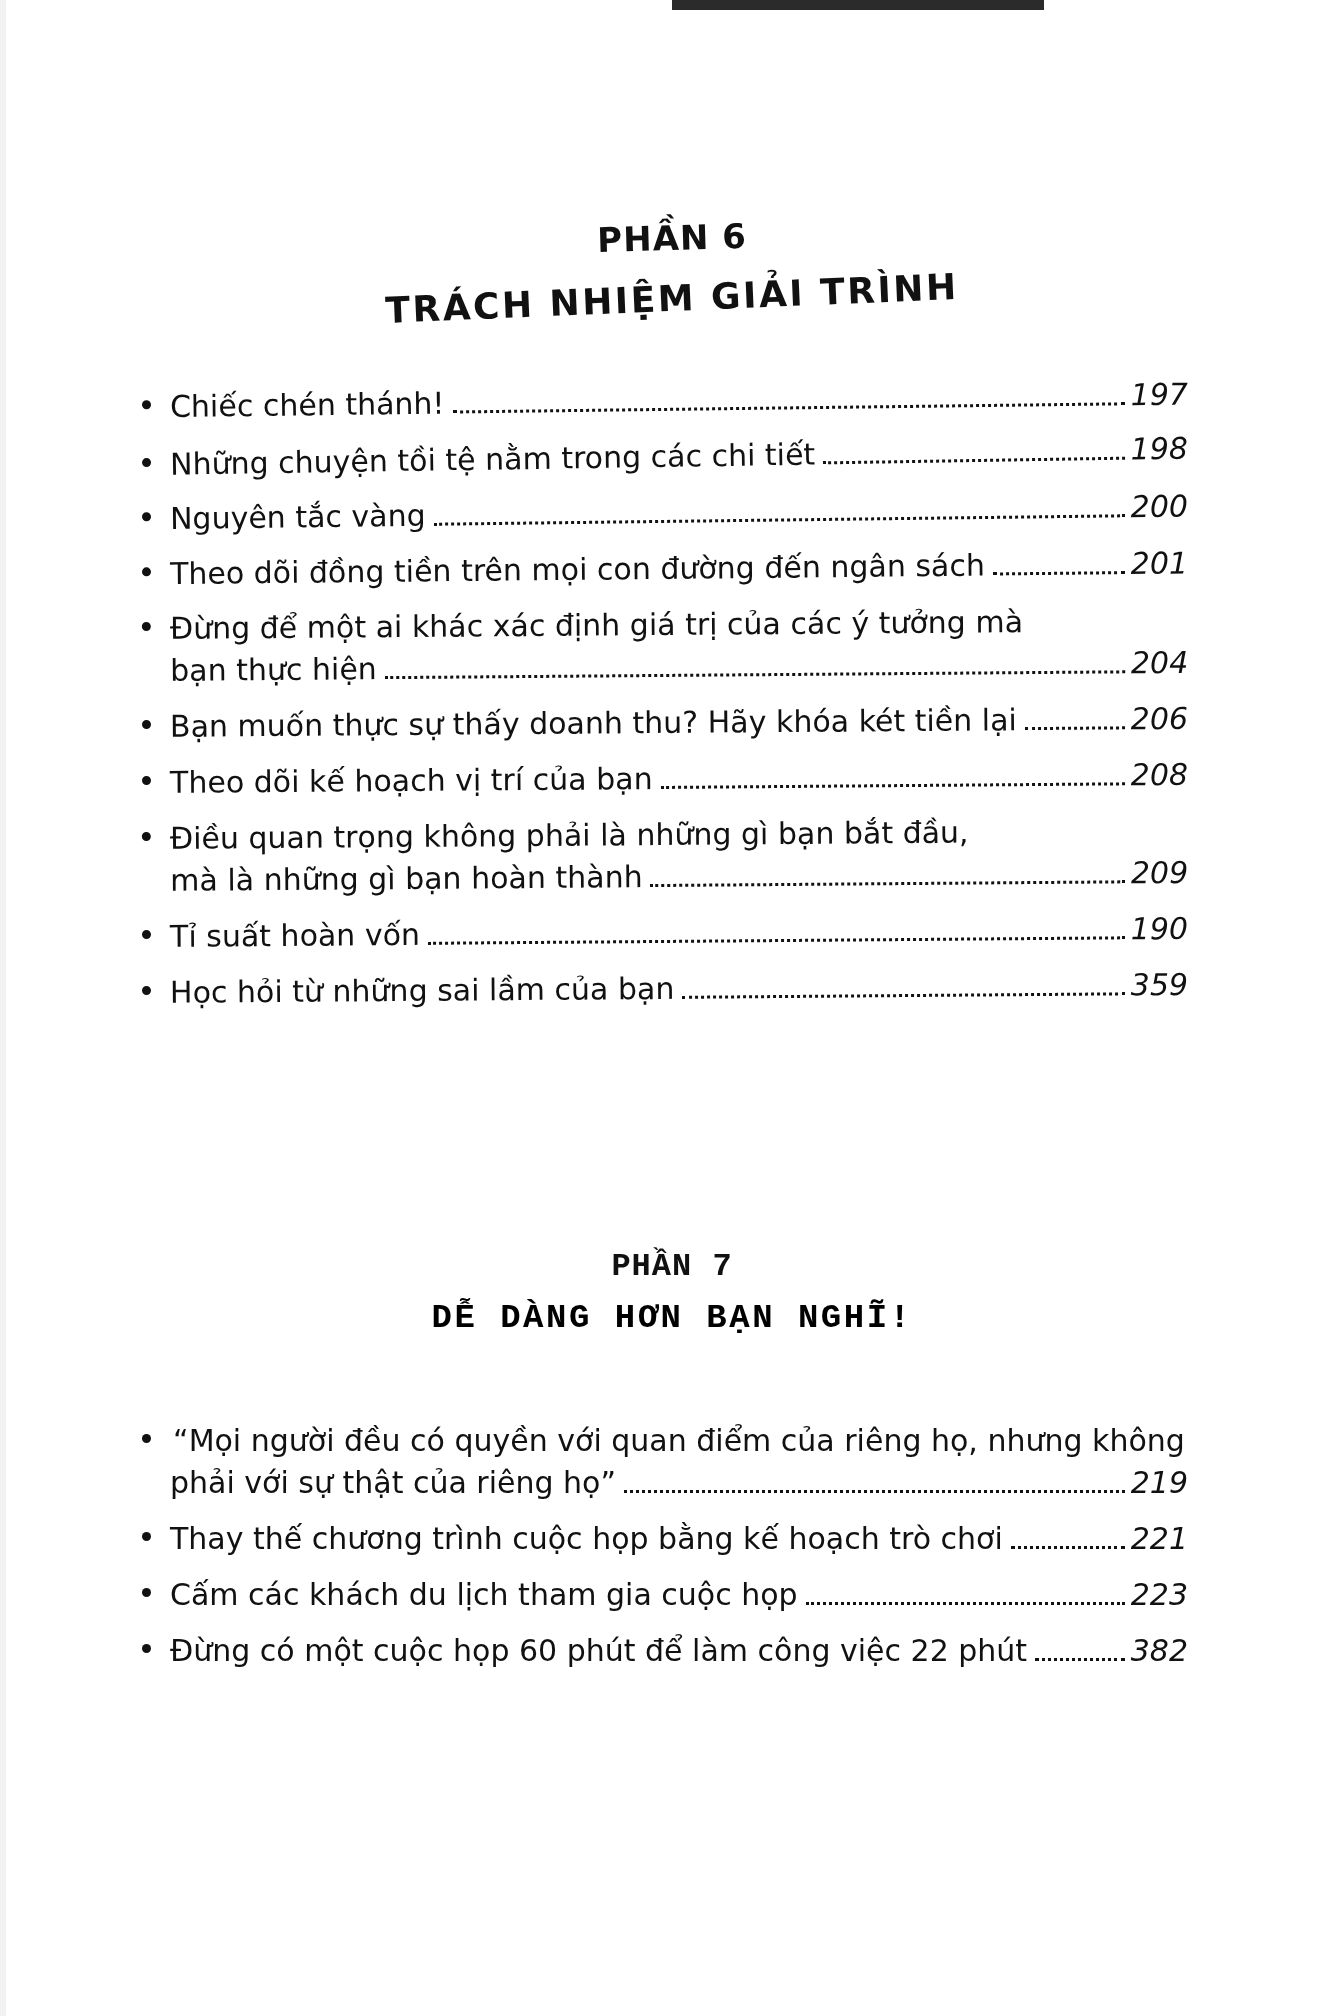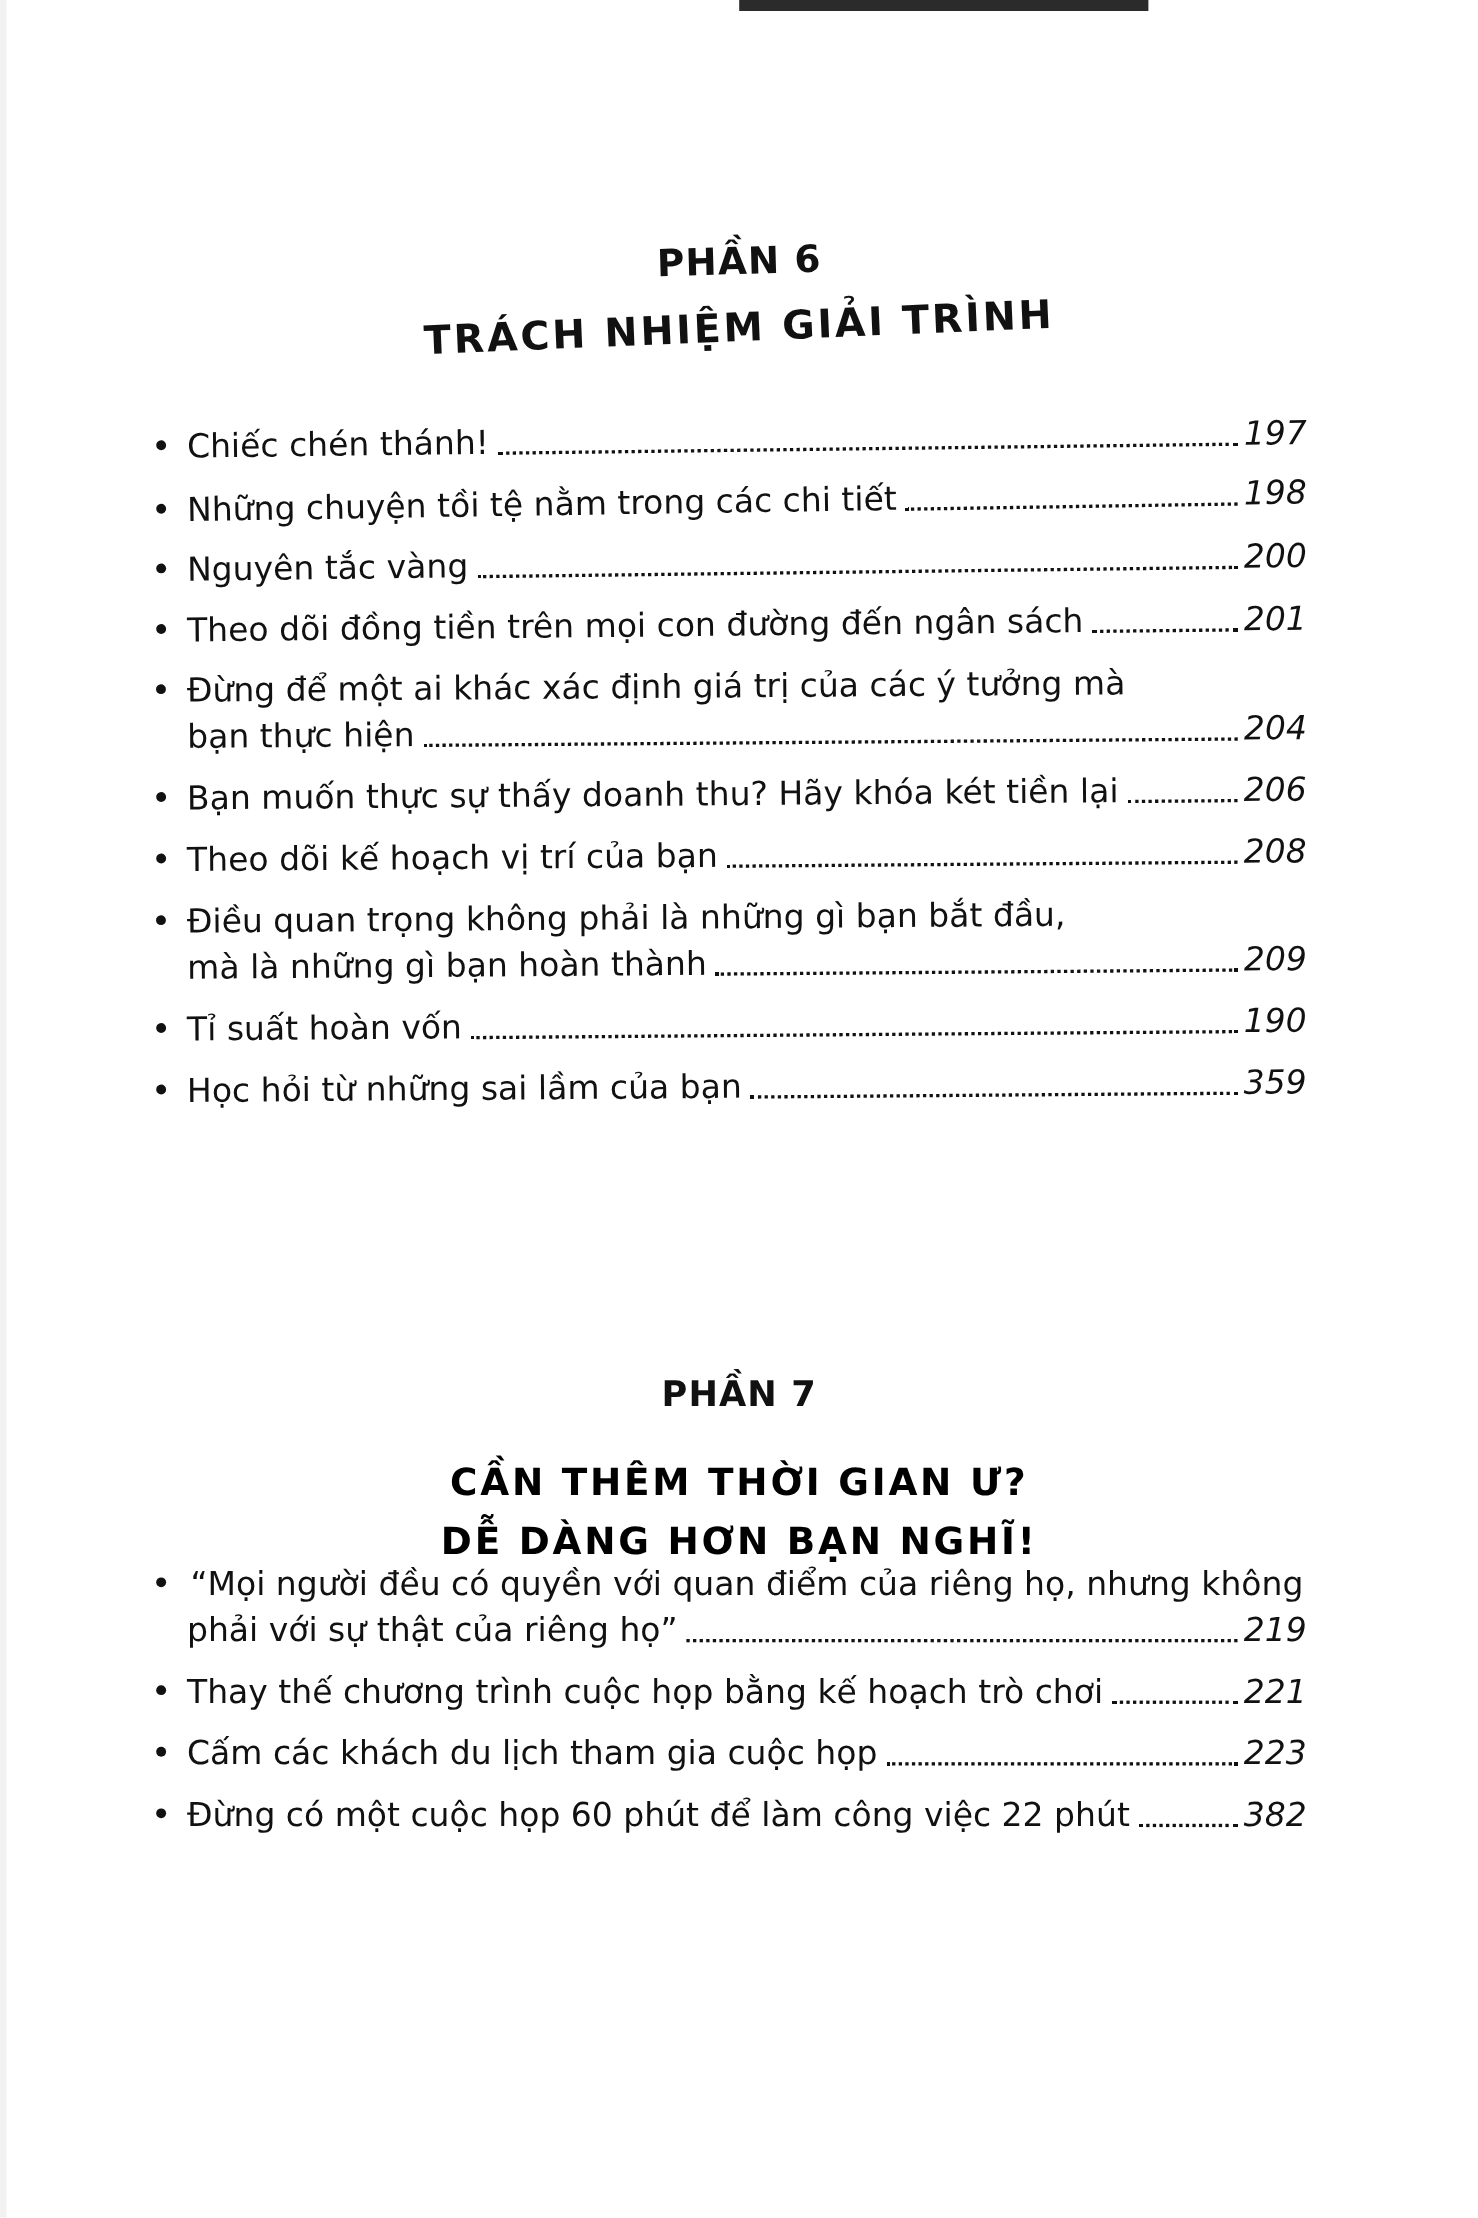--- a/index.html
+++ b/index.html
@@ -77,20 +77,21 @@
     font-size: 36px;
     margin-top: 20px;
     transform: rotate(-2.4deg);
   }
 
   #part7-block {
     position: absolute;
     left: 0;
     top: 1248px;
     width: 1344px;
+    font-family: Liberation Mono, monospace;
   }
   #part7-block .part-label {
     font-size: 32px;
   }
   #part7-block .part-title-1 {
     font-size: 34px;
     font-weight: bold;
     letter-spacing: 2.5px;
     margin-top: 42px;
   }
@@ -268,21 +269,20 @@
           <span class="entry-text">Học hỏi từ những sai lầm của bạn</span>
           <span class="leaders"></span>
           <span class="page-num">359</span>
         </span>
       </div>
 
     </div>
 
     <div class="part-block" id="part7-block">
       <div class="part-label">PHẦN 7</div>
-      <div class="part-title-1">CẦN THÊM THỜI GIAN Ư?</div>
       <div class="part-title-2">DỄ DÀNG HƠN BẠN NGHĨ!</div>
     </div>
 
     <div class="toc" id="toc7">
 
       <div class="toc-item">
         <span class="bullet"></span>
         <span class="wrap-line1">“Mọi người đều có quyền với quan điểm của riêng họ, nhưng không</span>
         <span class="entry">
           <span class="entry-text">phải với sự thật của riêng họ”</span>

